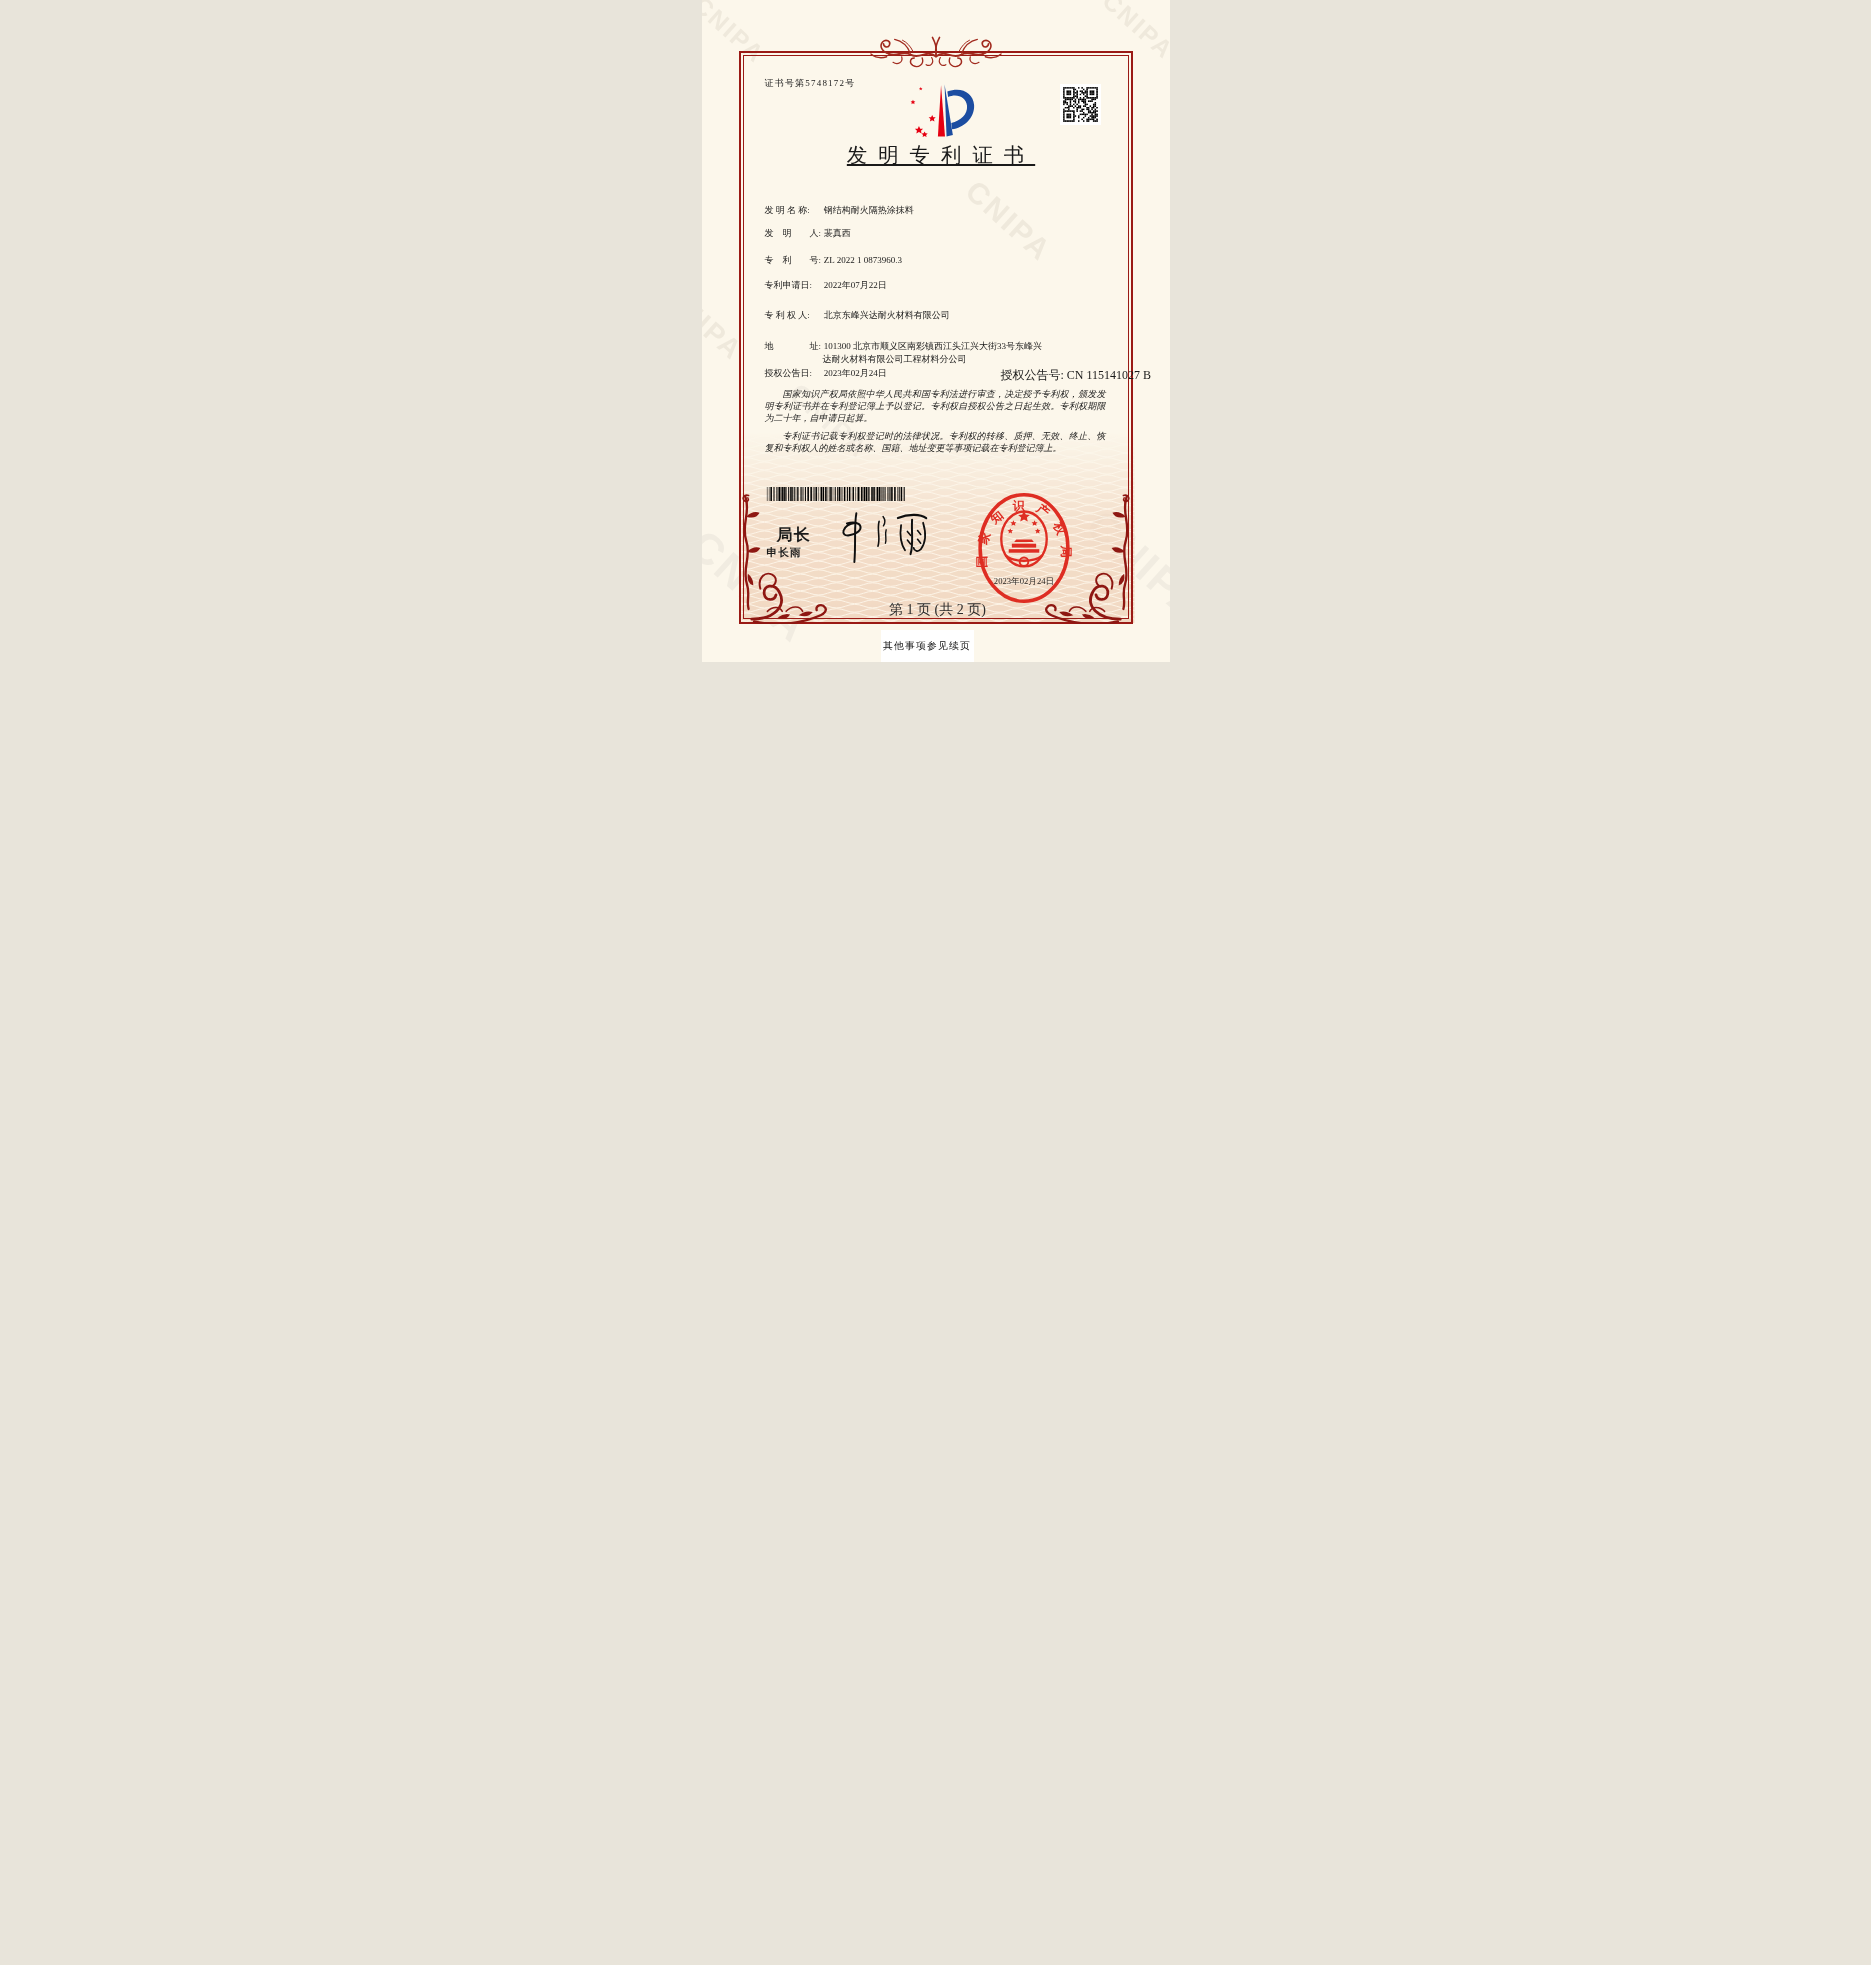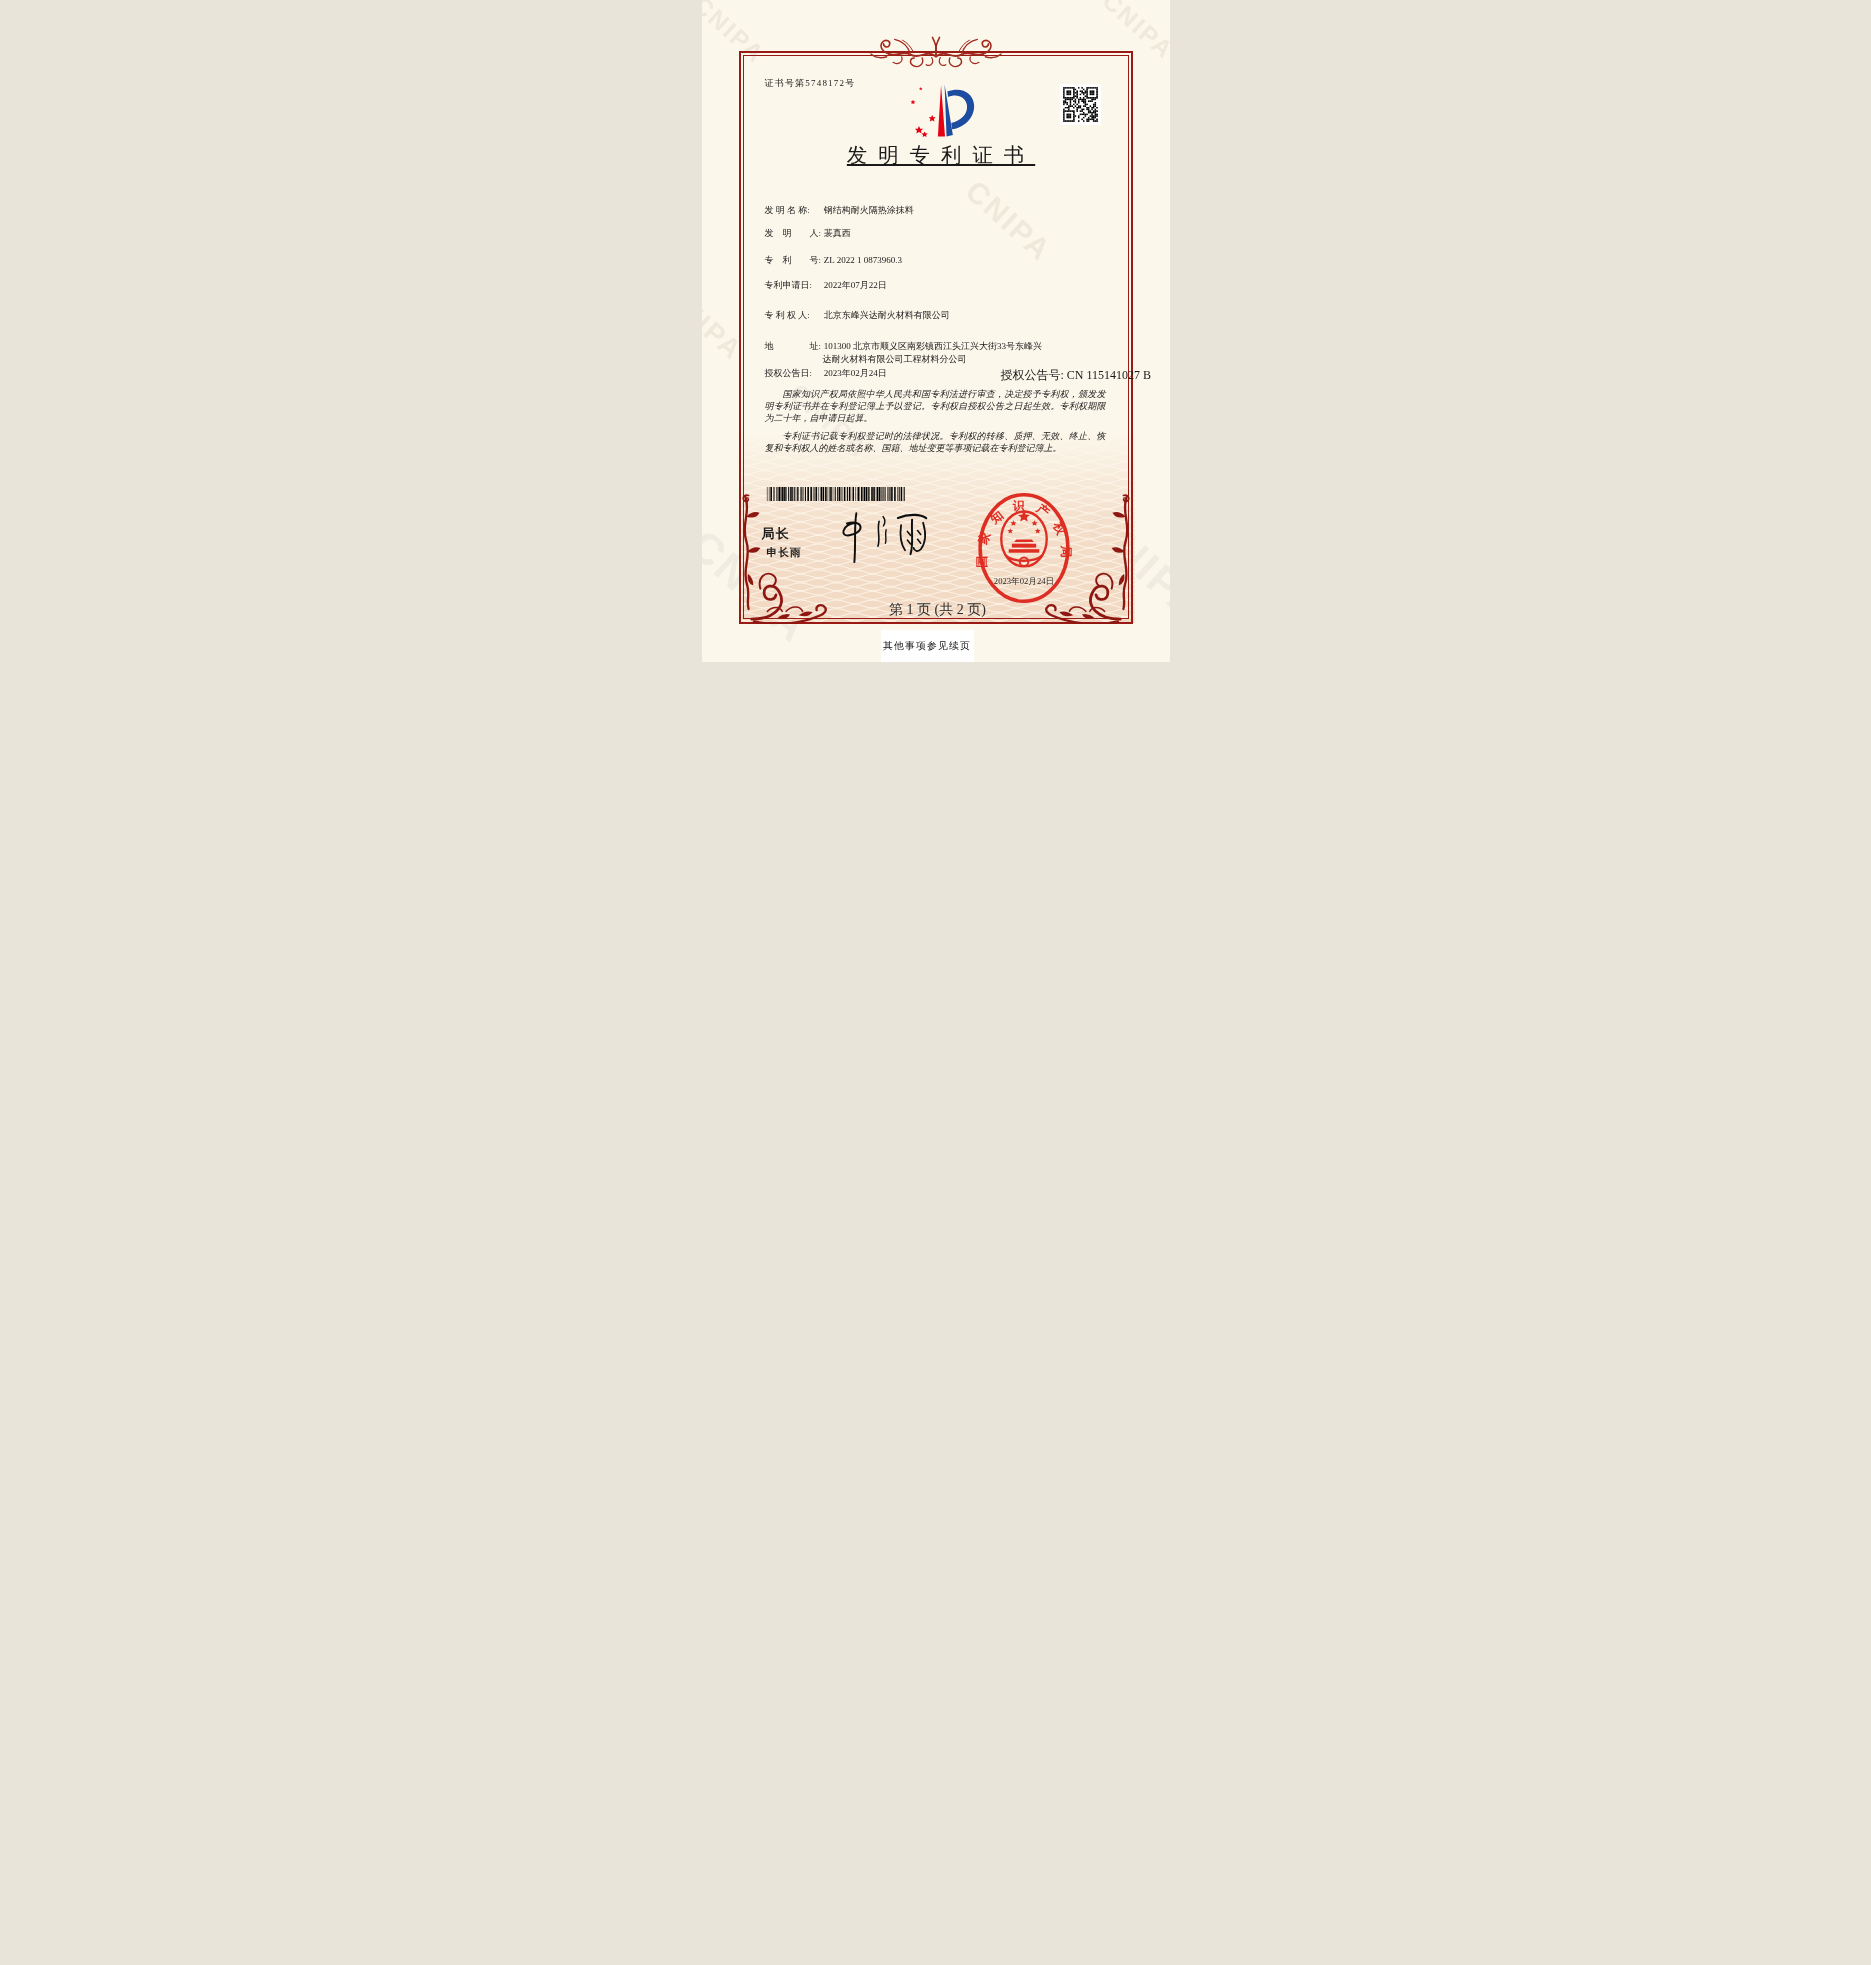--- a/index.html
+++ b/index.html
@@ -23,22 +23,22 @@
   
   .row{position:absolute;left:63px;font-size:9px;white-space:nowrap;}
   .row .lbl{display:inline-block;min-width:57px;}
   .addr2{position:absolute;left:121px;font-size:9px;}
   .grant2{position:absolute;left:236px;top:0;font-size:12px;}
   
   .paras{position:absolute;left:63px;top:388px;width:341px;font-size:9px;line-height:12.2px;
          text-align:justify;font-style:italic;}
   .paras p{margin:0 0 5.1px 0;text-indent:2em;}
   
-  .chief{position:absolute;left:60px;top:525px;font-family:"Liberation Sans","DejaVu Sans",sans-serif;
-         font-weight:bold;font-size:13px;letter-spacing:1.2px;}
+  .chief{position:absolute;left:75px;top:525px;font-family:"Liberation Sans","DejaVu Sans",sans-serif;
+         font-weight:bold;font-size:16px;letter-spacing:1.2px;}
   .chief-name{position:absolute;left:65px;top:546px;font-family:"Liberation Sans","DejaVu Sans",sans-serif;
          font-weight:bold;font-size:10.6px;letter-spacing:1.2px;}
   .pageinfo{position:absolute;left:0;top:601px;width:472px;text-align:center;font-size:14px;color:#2b2b2b;}
   .footnote{position:absolute;left:179px;top:630px;width:93px;height:33px;background:#ffffff;
             display:flex;align-items:center;justify-content:center;font-size:9.8px;letter-spacing:1.2px;color:#151515;}
   svg{display:block;}
 </style>
 </head>
 <body>
 

